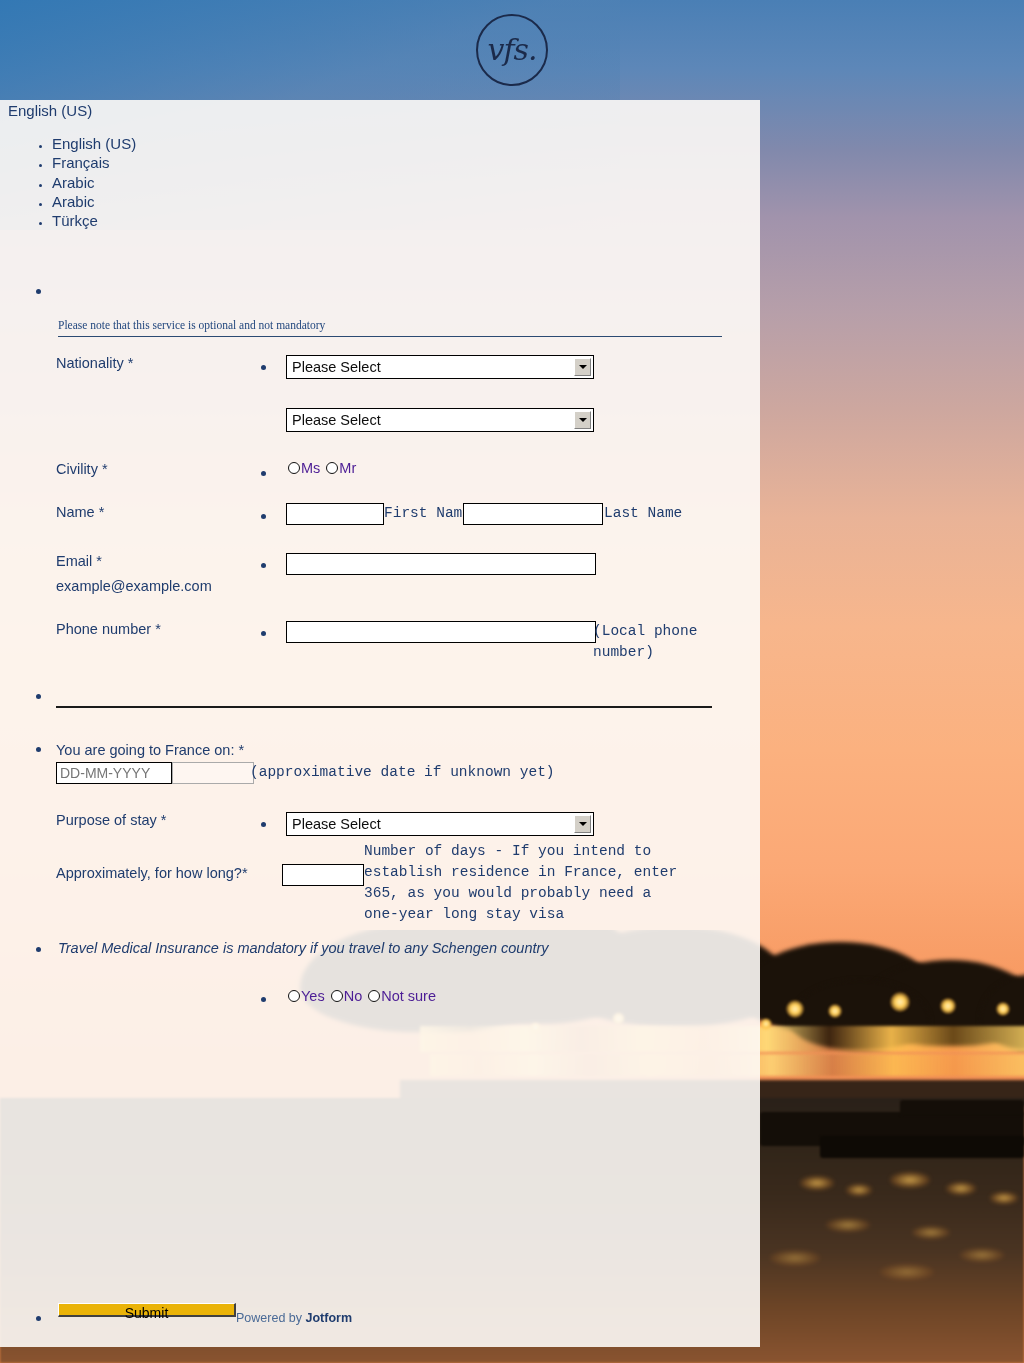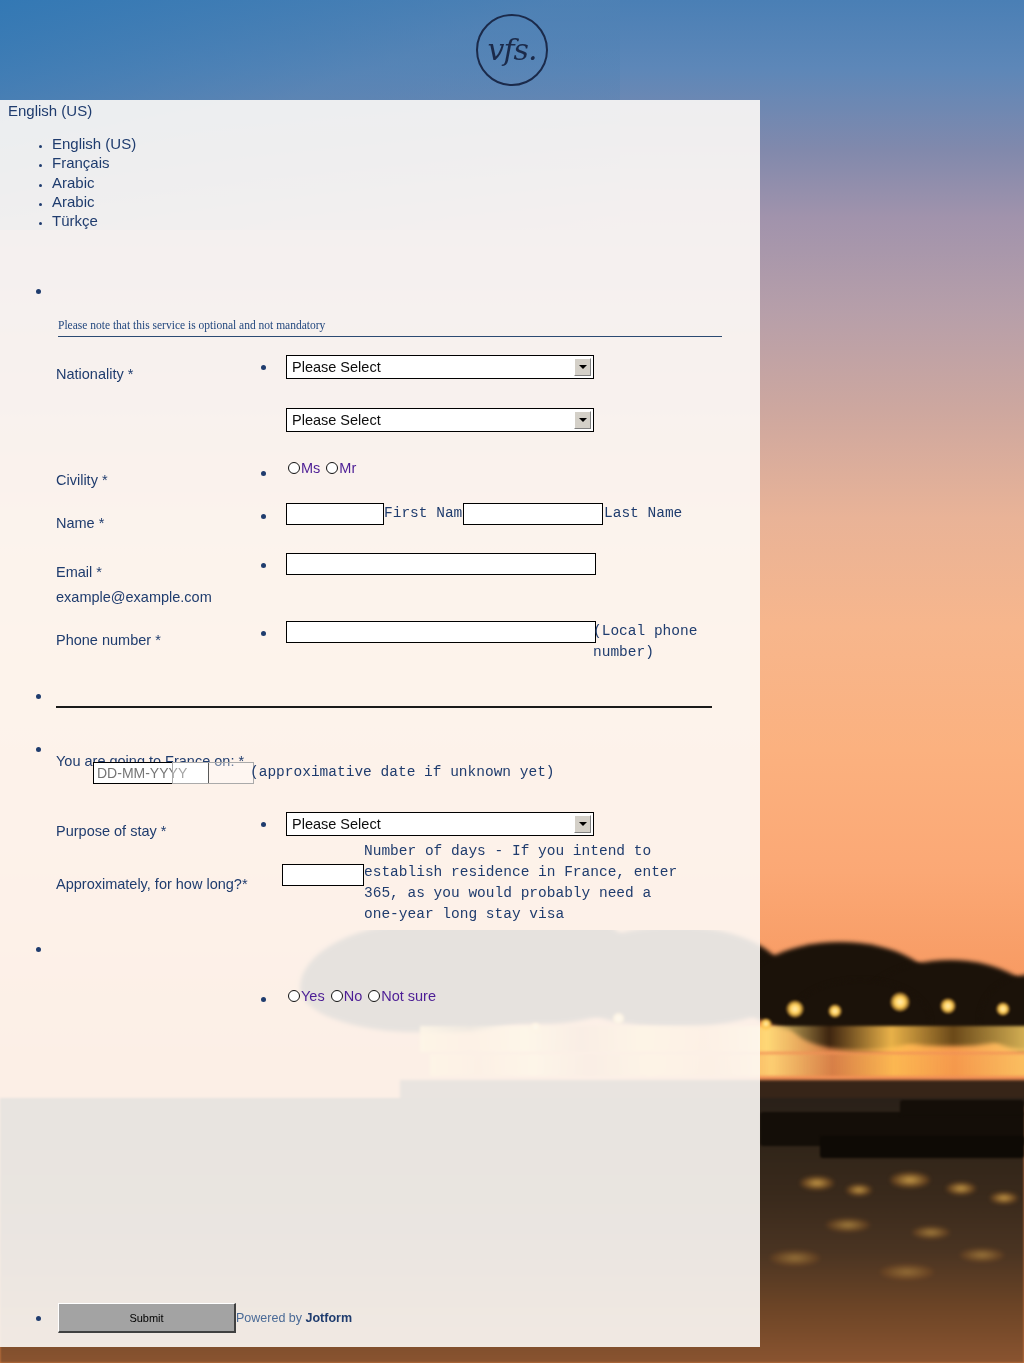--- a/index.html
+++ b/index.html
@@ -141,21 +141,21 @@
   #form-note {
     position: absolute; left: 58px; top: 219px;
     font-size: 11.5px; color: #22477e; font-family: Liberation Serif, serif;
   }
   #note-rule {
     position: absolute; left: 58px; top: 236px; width: 664px; height: 1px;
     background: #2b4a72;
   }
 
   .flabel {
-    position: absolute; font-size: 14.5px; color: #1f3c6e; line-height: 20px; margin-top: 11px;
+    position: absolute; font-size: 14.5px; color: #1f3c6e; line-height: 20px;
   }
 
   
   .wselect {
     position: absolute;
     border: 1px solid #000;
     background: #ffffff;
     height: 24px;
     display: flex; align-items: stretch;
     font-size: 14.5px; color: #111;
@@ -208,25 +208,25 @@
     background: #1a1a1a;
   }
 
   #insurance-note {
     position: absolute; left: 58px; top: 840px;
     font-size: 14.5px; font-style: italic; color: #1f3c6e;
   }
 
   
   #submit-btn {
-    position: absolute; left: 58px; top: 1203px; width: 178px; height: 30px;
-    background: #a3a3a3; color: #000;
+    position: absolute; left: 58px; top: 1203px; width: 178px; height: 14px;
+    background: #eab308; color: #000;
     border-top: 1px solid #ffffff; border-left: 1px solid #ffffff;
     border-right: 2px solid #404040; border-bottom: 2px solid #404040;
-    font-size: 11px; font-family: "Liberation Sans", sans-serif;
+    font-size: 14px; font-family: "Liberation Sans", sans-serif;
     cursor: pointer;
   }
   #powered {
     position: absolute; left: 236px; top: 1211px;
     font-size: 12.5px; color: #4a6a96;
   }
   #powered b { color: #1f3c6e; }
 </style>
 </head>
 <body>
@@ -343,40 +343,41 @@
   <div class="flabel" style="left:56px; top:519px;">Phone number *</div>
   <div class="ibullet" style="top:531px;"></div>
   <input class="winput" type="text" style="left: 286px; top: 521px; width: 310px;" value="">
   <div class="sidetext" style="left:593px; top:521px; width:110px;">(Local phone number)</div>
 
   <div class="obullet" style="top:594px;"></div>
   <div id="mid-rule"></div>
 
   <div class="obullet" style="top:647px;"></div>
   <div class="flabel" style="left:56px; top:640px;">You are going to France on: *</div>
-  <input class="winput" type="text" style="left: 56px; top: 662px; width: 116px; color: rgb(154, 154, 154); margin-left: 37px;" placeholder="DD-MM-YYYY">
+  <input class="winput" type="text" style="left: 56px; top: 662px; width: 116px; color: rgb(154, 154, 154);" placeholder="DD-MM-YYYY">
   <div class="winput-grey" style="left:172px; top:662px; width:82px;"></div>
   <div class="sidetext" style="left:250px; top:662px;">(approximative date if unknown yet)</div>
 
   <div class="flabel" style="left:56px; top:710px;">Purpose of stay *</div>
   <div class="ibullet" style="top:722px;"></div>
   <div class="wselect" style="left:286px; top:712px; width:308px;">
     <span class="val">Please Select</span>
     <span class="arrow">
         <i></i>
       </span>
   </div>
 
   <div class="flabel" style="left:56px; top:763px;">
     <span>Approximately, for how long?</span><span>*</span>
   </div>
   <input class="winput" type="text" style="left: 282px; top: 764px; width: 82px;" value="">
   <div class="sidetext" style="left:364px; top:741px; width:316px;">Number of days - If you intend to establish residence in France, enter 365, as you would probably need a one-year long stay visa</div>
 
   <div class="obullet" style="top:847px;"></div>
+  <div id="insurance-note">Travel Medical Insurance is mandatory if you travel to any Schengen country</div>
 
   <div class="ibullet" style="top:897px;"></div>
   <div class="radio-grp" style="left:288px; top:888px;">
     <span class="opt">
       <span class="rdot"></span>
       <span class="rlabel">Yes</span>
     </span>
     <span class="opt">
       <span class="rdot"></span>
       <span class="rlabel">No</span>

